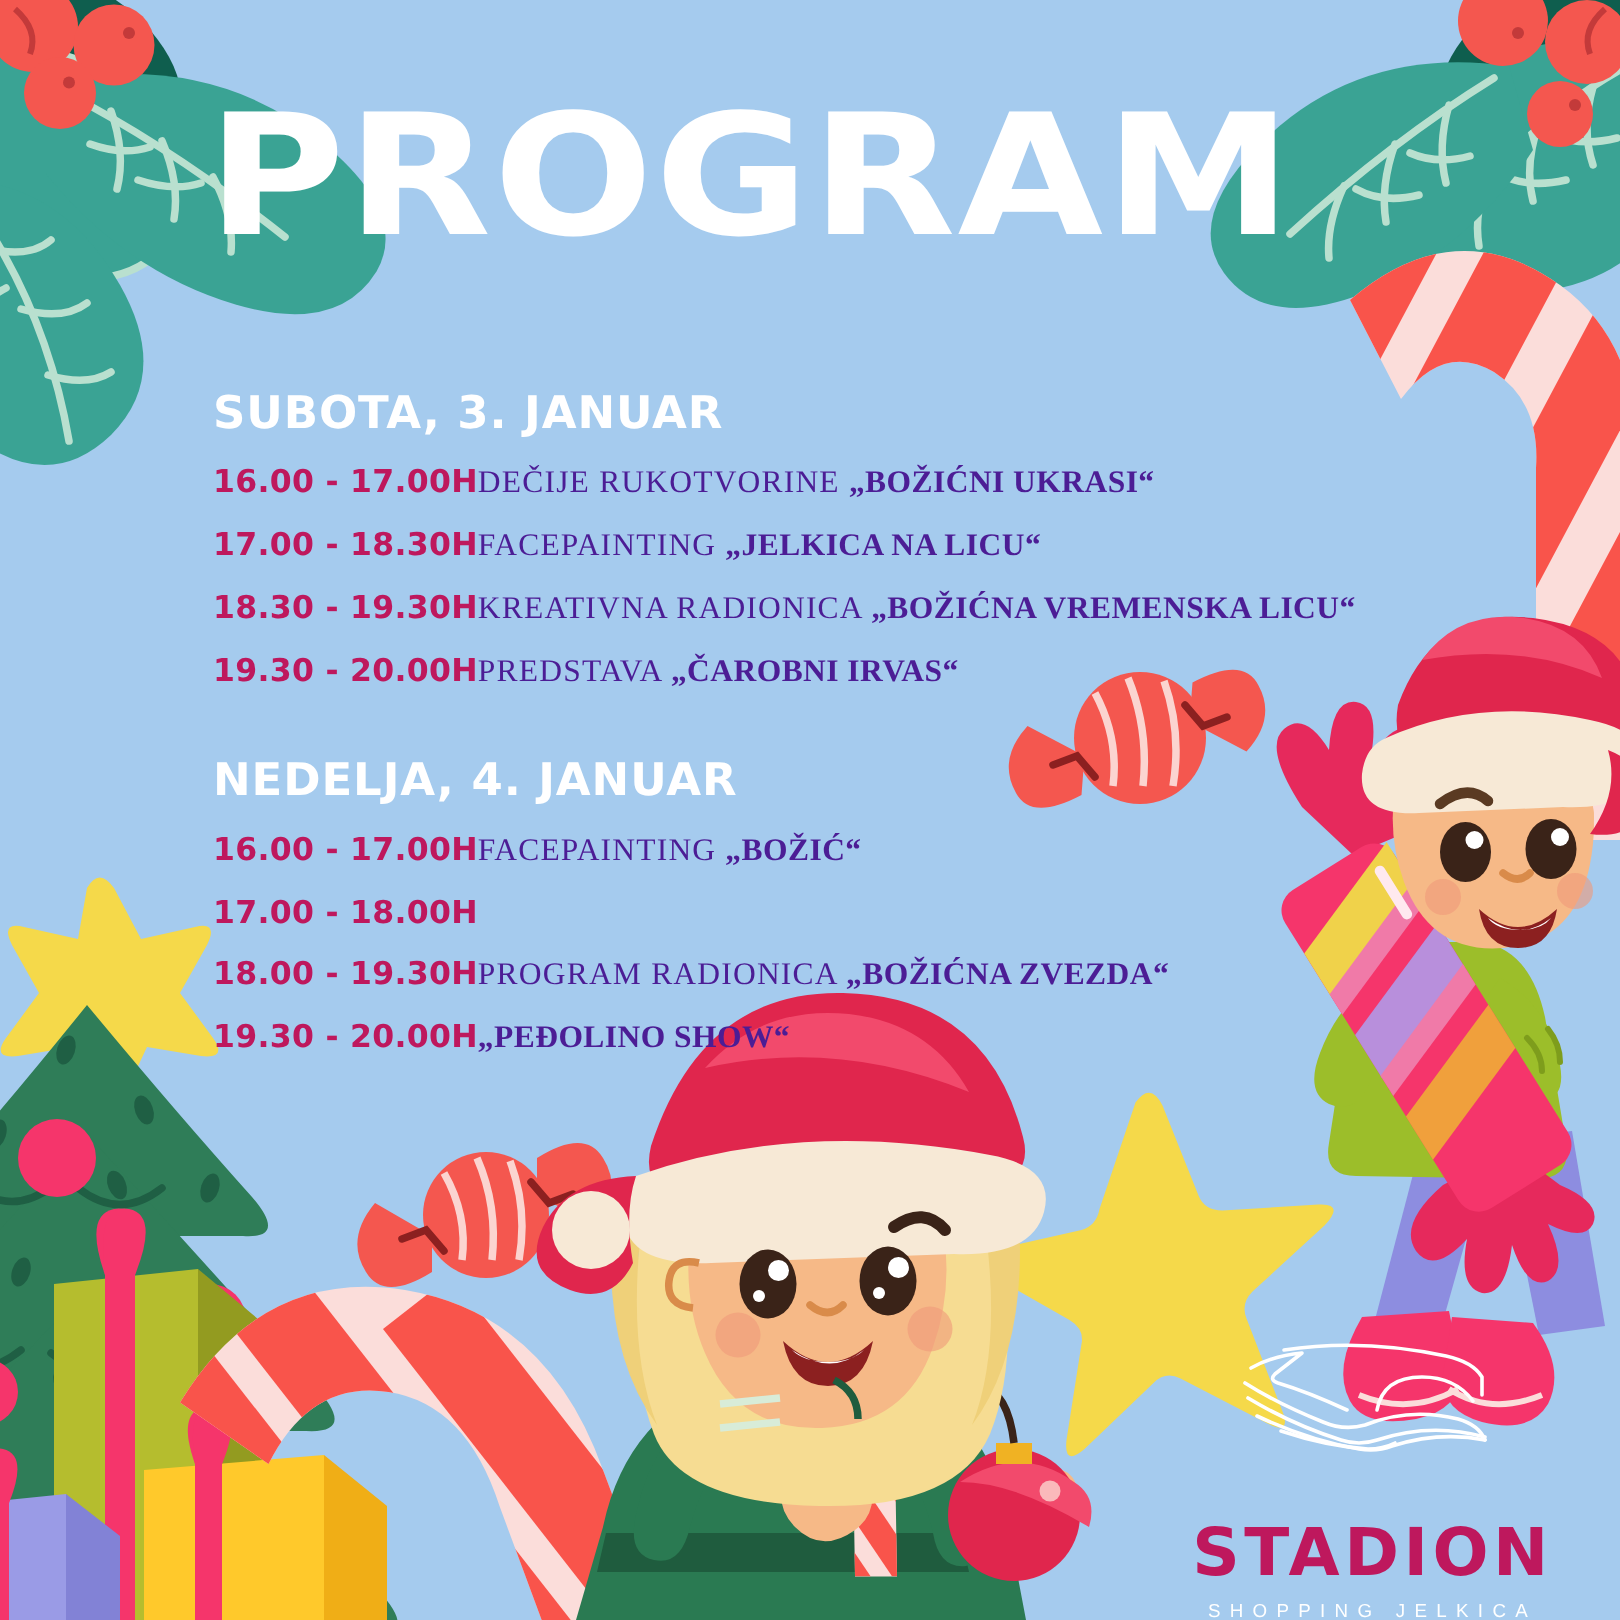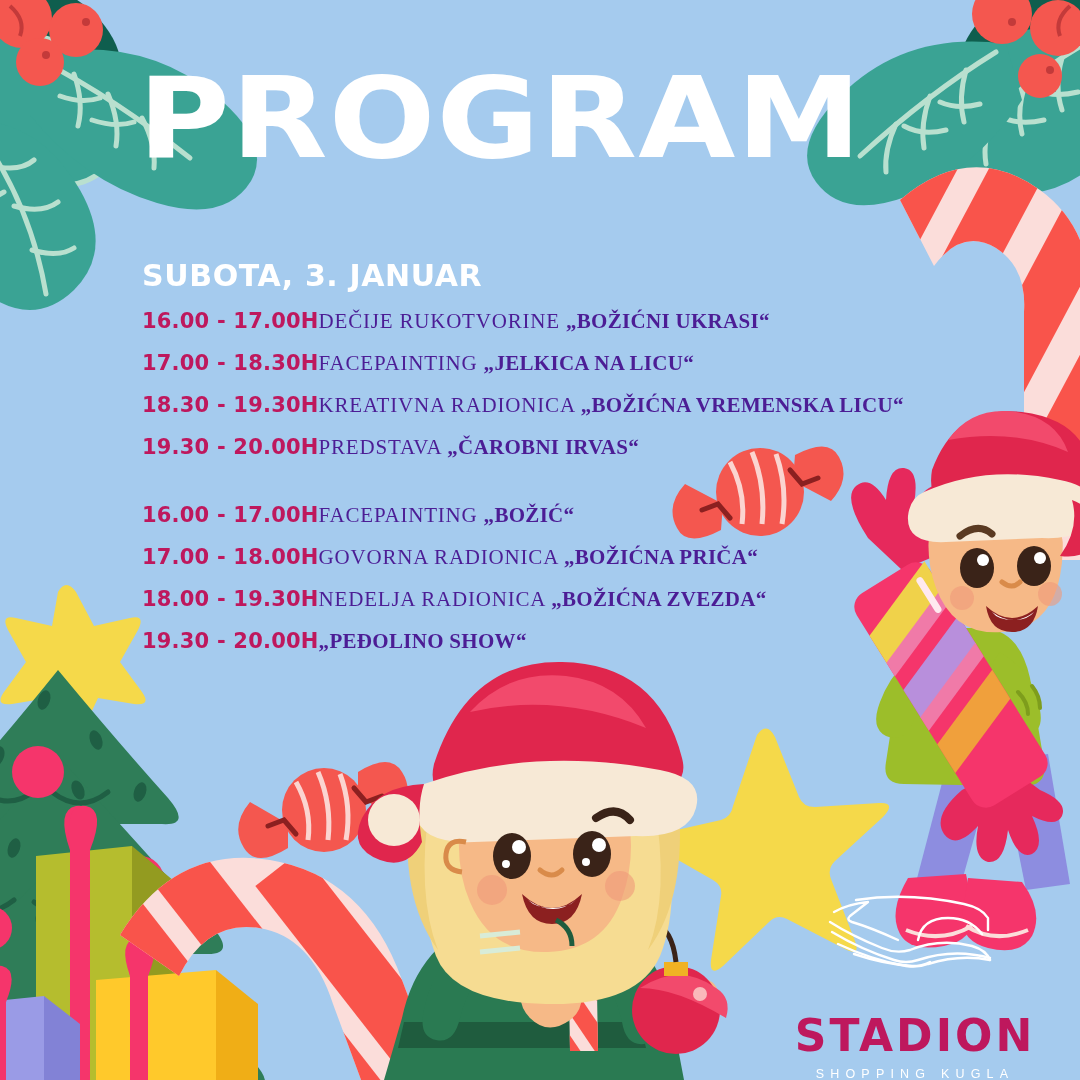--- a/index.html
+++ b/index.html
@@ -407,34 +407,34 @@
 
         <div class="row">
           <span class="time">19.30 - 20.00H</span>
           <span class="desc"><span>PREDSTAVA </span><span class="strong">„ČAROBNI IRVAS“</span></span>
         </div>
       </div>
 
       <div class="day-gap"></div>
 
       <div class="day">
+        <div class="day-title">NEDELJA, 4. JANUAR</div>
 
         <div class="row">
           <span class="time">16.00 - 17.00H</span>
           <span class="desc"><span>FACEPAINTING </span><span class="strong">„BOŽIĆ“</span></span>
         </div>
 
         <div class="row">
           <span class="time">17.00 - 18.00H</span>
-          <span class="desc"><span>GOVORNA RADIONICA </span><span class="strong">„BOŽIĆNA PRIČA“</span></span>
         </div>
 
         <div class="row">
           <span class="time">18.00 - 19.30H</span>
-          <span class="desc"><span>NEDELJA RADIONICA </span><span class="strong">„BOŽIĆNA ZVEZDA“</span></span>
+          <span class="desc"><span>PROGRAM RADIONICA </span><span class="strong">„BOŽIĆNA ZVEZDA“</span></span>
         </div>
 
         <div class="row">
           <span class="time">19.30 - 20.00H</span>
           <span class="desc"><span></span><span class="strong">„PEĐOLINO SHOW“</span></span>
         </div>
       </div>
 
     </div>
 
@@ -444,17 +444,17 @@
           <path d="M46 10 q52 -8 108 4 q18 4 24 14 l0 12"></path>
           <path d="M24 22 q14 -8 34 -10 l-18 14 q-4 4 2 6 q20 6 46 18"></path>
           <path d="M108 50 q4 -22 30 -22 q22 0 34 16"></path>
           <path d="M20 32 q22 14 52 26 q14 6 28 2 q30 -12 62 -4 q14 4 18 14"></path>
           <path d="M22 42 q30 18 62 28 q12 4 24 0 q36 -12 72 -2"></path>
           <path d="M28 54 q34 16 68 22 q12 2 22 -2 q32 -10 62 -4"></path>
           <path d="M44 64 q30 10 58 12 q10 0 18 -4"></path>
         </g>
       </svg>
       <div class="logo-name">STADION</div>
-      <div class="logo-sub">SHOPPING KUGLA</div>
+      <div class="logo-sub">SHOPPING JELKICA</div>
     </div>
 
   </div>
 </div>
 
 </body></html>

